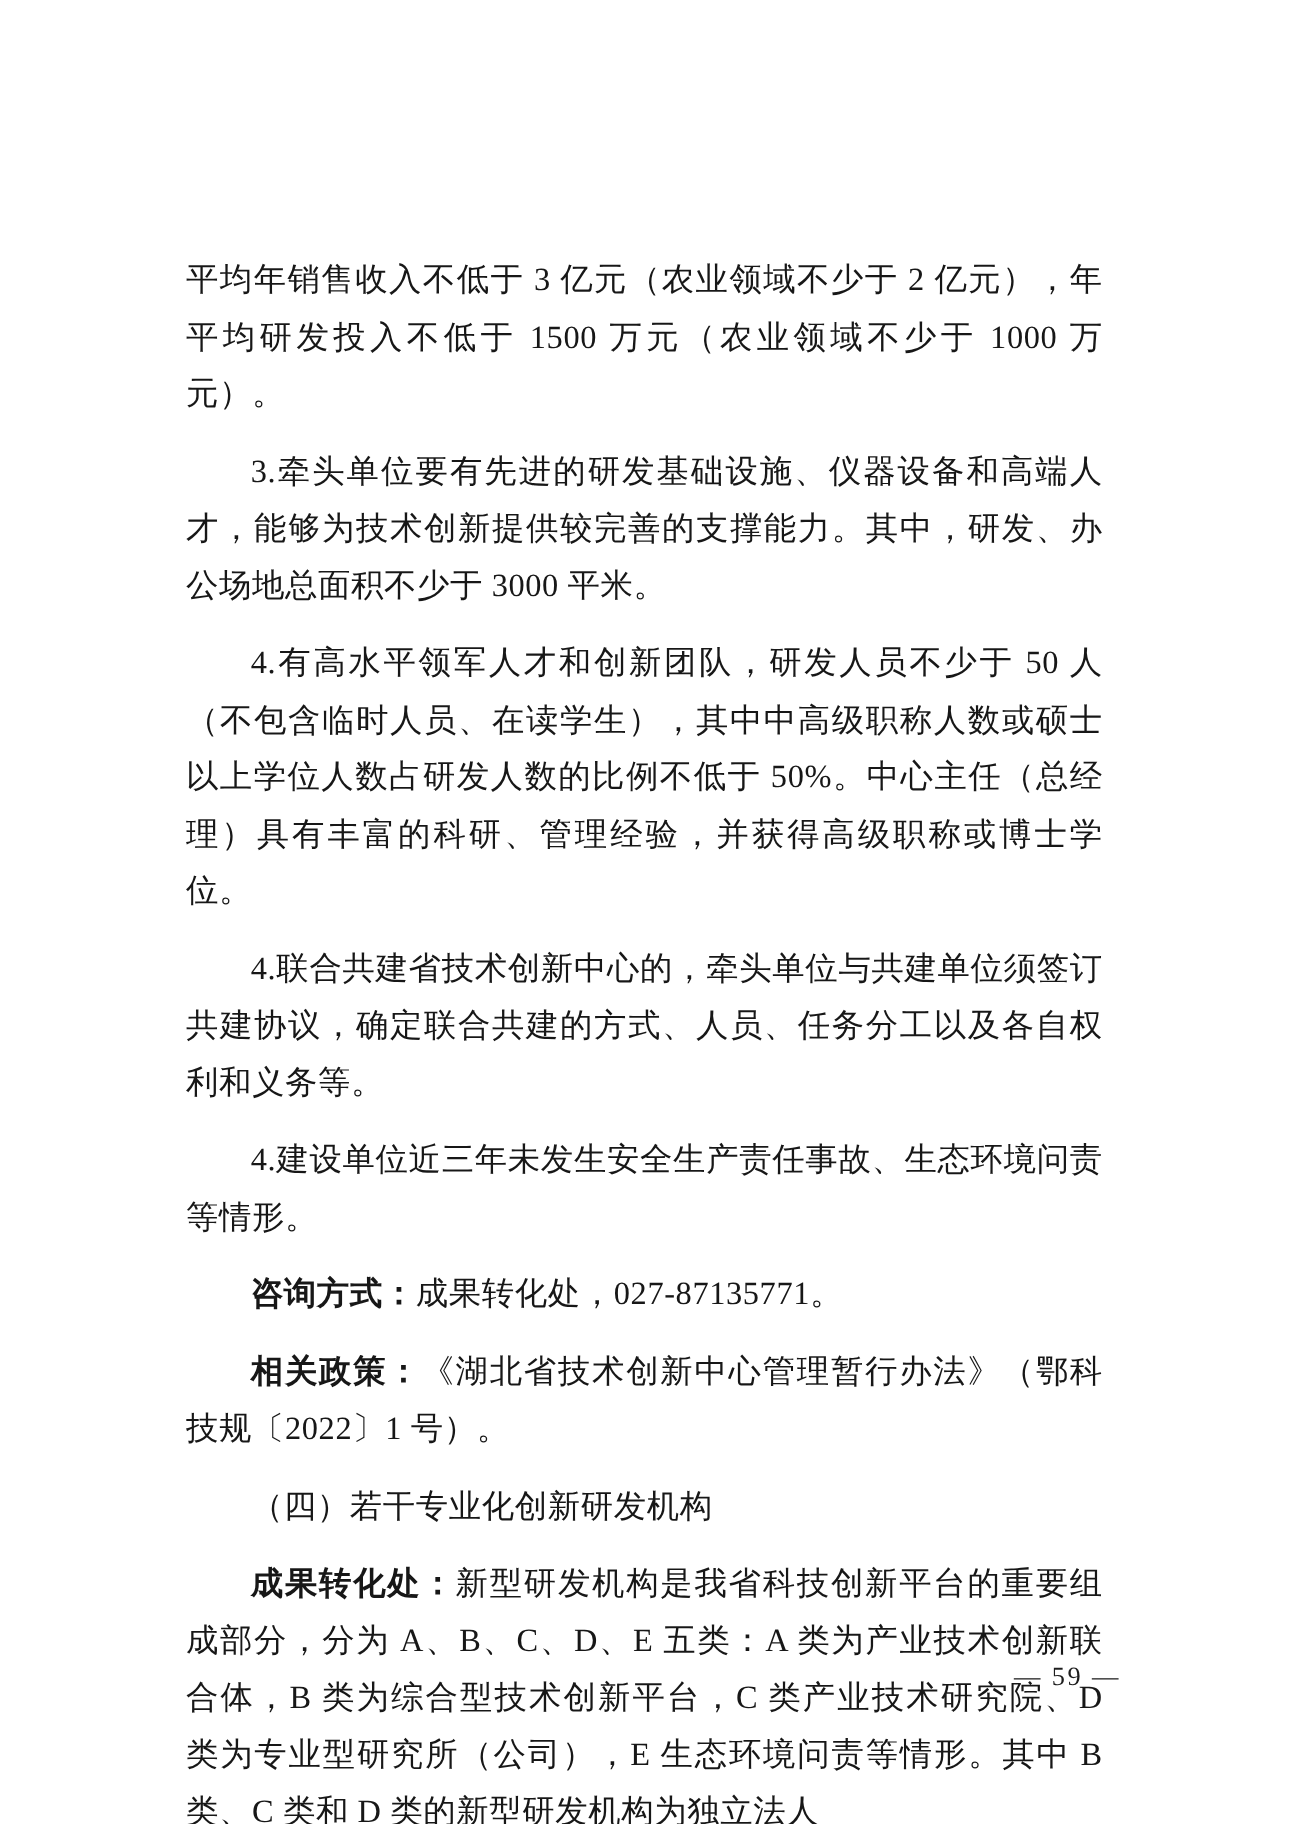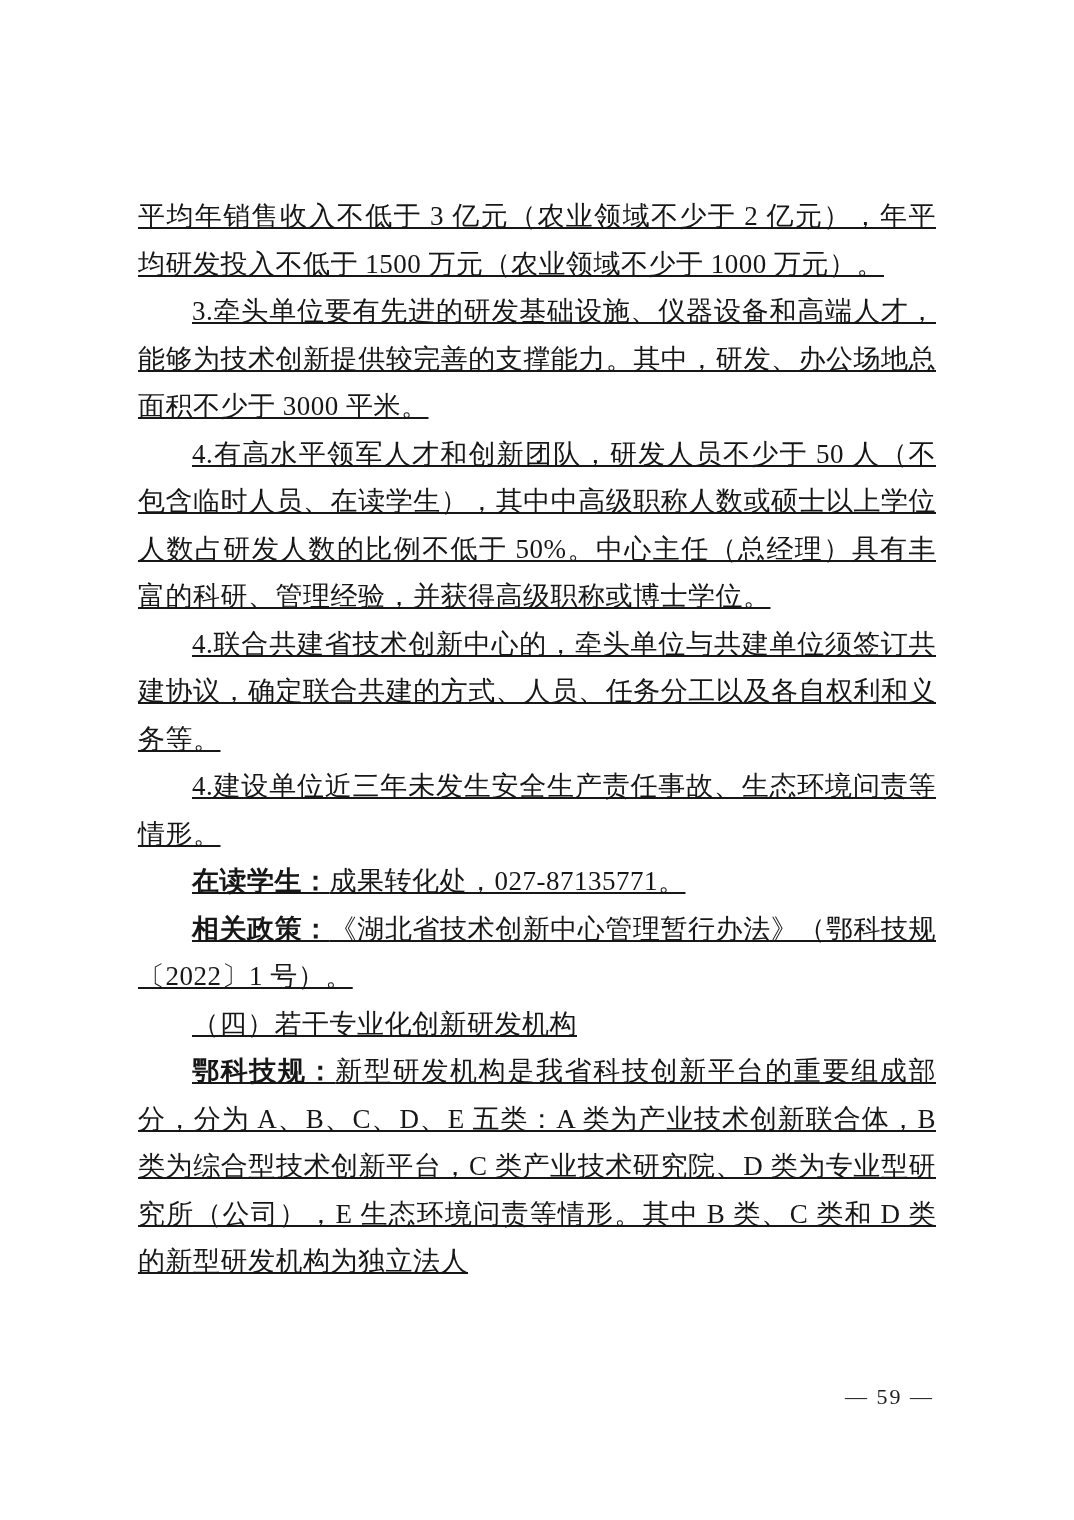--- a/index.html
+++ b/index.html
@@ -17,28 +17,27 @@
     font-family: "Liberation Serif", "DejaVu Serif", serif;
     color: #171717;
   }
   .content {
     position: absolute;
     left: 138px;
     top: 193px;
     width: 798px;
   }
   p.para {
-    margin: 0;
+    margin: 17px;
     font-size: 27px;
     line-height: 47.5px;
     text-align: justify;
     text-indent: 2em;
     letter-spacing: 0.5px;
     word-break: break-all;
-    text-decoration: underline;
   }
   p.para.continuation {
     text-indent: 0;
   }
   .label {
     font-weight: 700;
     font-family: "Liberation Sans", "DejaVu Sans", sans-serif;
   }
   p.para.section-heading {
     font-weight: 500;
@@ -64,24 +63,24 @@
 
     <p class="para">3.牵头单位要有先进的研发基础设施、仪器设备和高端人才，能够为技术创新提供较完善的支撑能力。其中，研发、办公场地总面积不少于 3000 平米。</p>
 
     <p class="para">4.有高水平领军人才和创新团队，研发人员不少于 50 人（不包含临时人员、在读学生），其中中高级职称人数或硕士以上学位人数占研发人数的比例不低于 50%。中心主任（总经理）具有丰富的科研、管理经验，并获得高级职称或博士学位。</p>
 
 
     <p class="para">4.联合共建省技术创新中心的，牵头单位与共建单位须签订共建协议，确定联合共建的方式、人员、任务分工以及各自权利和义务等。</p>
 
     <p class="para">4.建设单位近三年未发生安全生产责任事故、生态环境问责等情形。</p>
 
-    <p class="para"><span class="label">在读学生：</span><span>成果转化处，027-87135771。</span></p>
+    <p class="para"><span class="label">咨询方式：</span><span>成果转化处，027-87135771。</span></p>
 
     <p class="para"><span class="label">相关政策：</span><span>《湖北省技术创新中心管理暂行办法》（鄂科技规〔2022〕1 号）。</span></p>
 
     <p class="para section-heading">（四）若干专业化创新研发机构</p>
 
-    <p class="para"><span class="label">鄂科技规：</span><span>新型研发机构是我省科技创新平台的重要组成部分，分为 A、B、C、D、E 五类：A 类为产业技术创新联合体，B 类为综合型技术创新平台，C 类产业技术研究院、D 类为专业型研究所（公司），E 生态环境问责等情形。其中 B 类、C 类和 D 类的新型研发机构为独立法人</span></p>
+    <p class="para"><span class="label">成果转化处：</span><span>新型研发机构是我省科技创新平台的重要组成部分，分为 A、B、C、D、E 五类：A 类为产业技术创新联合体，B 类为综合型技术创新平台，C 类产业技术研究院、D 类为专业型研究所（公司），E 生态环境问责等情形。其中 B 类、C 类和 D 类的新型研发机构为独立法人</span></p>
 
   </div>
 
   <div class="footer">— 59 —</div>
 </div>
 
 </body></html>

